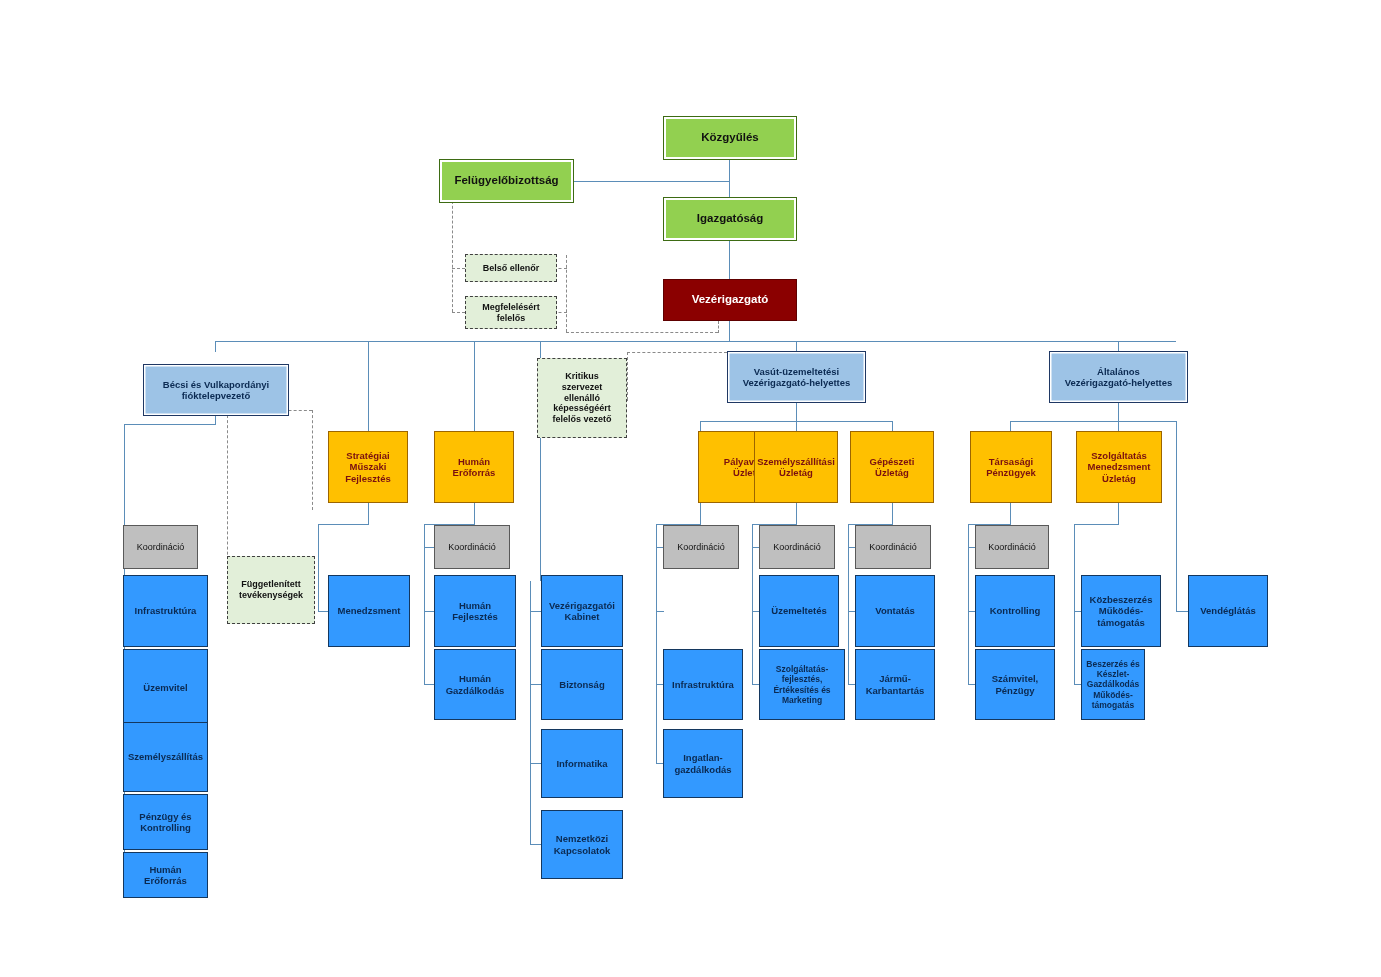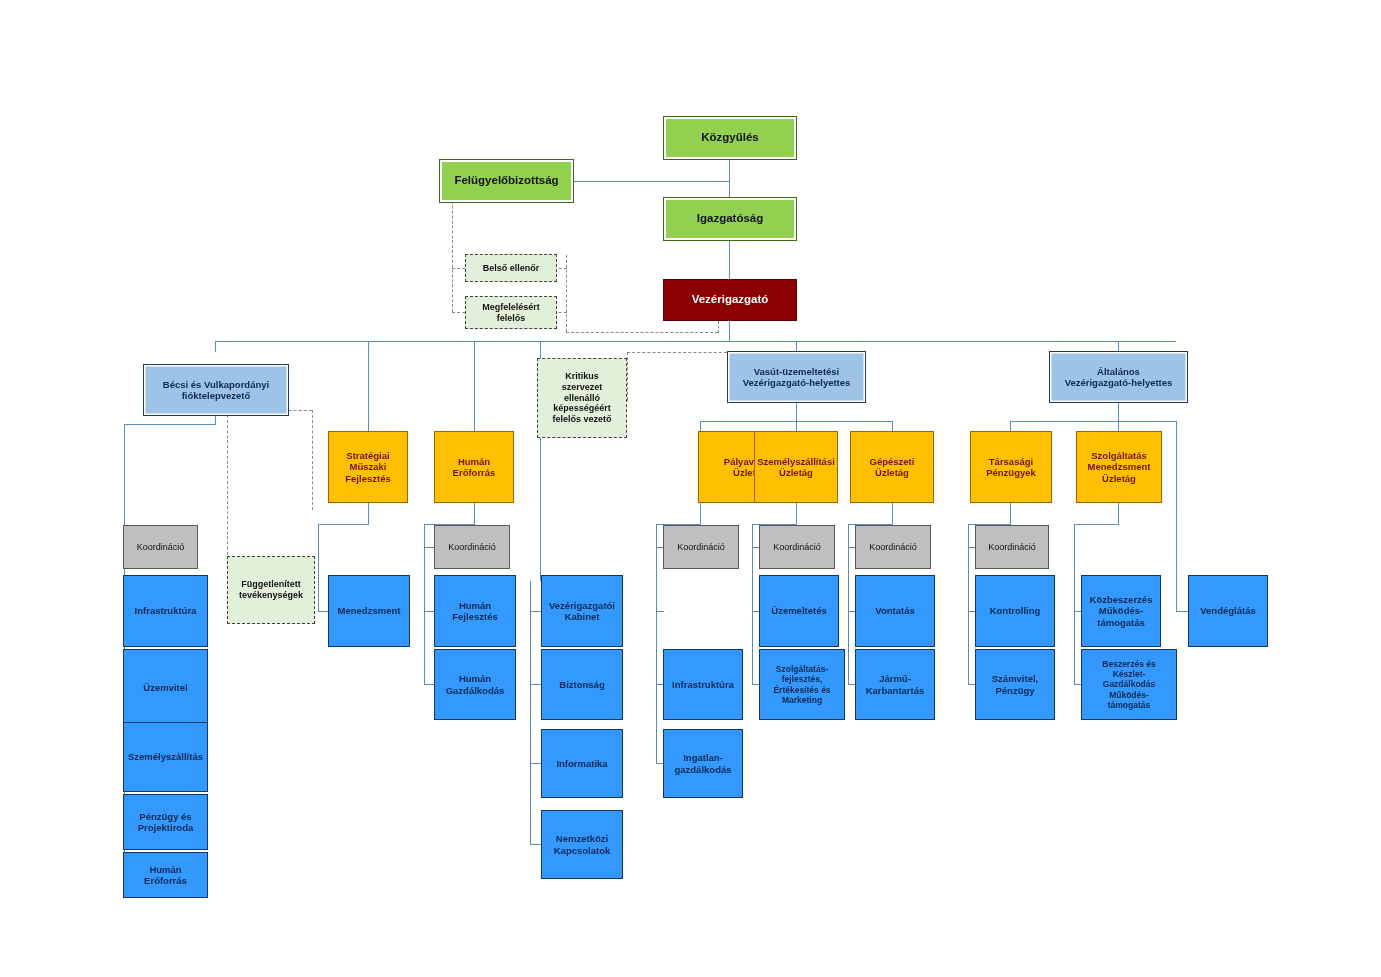--- a/index.html
+++ b/index.html
@@ -250,21 +250,21 @@
     <span class="lbl">Infrastruktúra</span>
   </div>
   <div class="node blue" style="left:123px;top:649px;width:85px;height:77px;">
     <span class="lbl">Üzemvitel</span>
   </div>
   <div class="node blue" style="left:123px;top:722px;width:85px;height:70px;">
     <span class="lbl">Személyszállítás</span>
   </div>
   <div class="node blue" style="left:123px;top:794px;width:85px;height:56px;">
     <span class="lbl">Pénzügy és
-Projektiroda</span>
+Kontrolling</span>
   </div>
   <div class="node blue" style="left:123px;top:852px;width:85px;height:46px;">
     <span class="lbl">Humán
 Erőforrás</span>
   </div>
 
   <div class="node blue" style="left:328px;top:575px;width:82px;height:72px;">
     <span class="lbl">Menedzsment</span>
   </div>
 
@@ -339,21 +339,21 @@
   <div class="node blue" style="left:975px;top:649px;width:80px;height:71px;">
     <span class="lbl">Számvitel,
 Pénzügy</span>
   </div>
 
   <div class="node blue" style="left:1081px;top:575px;width:80px;height:72px;">
     <span class="lbl">Közbeszerzés
 Működés-
 támogatás</span>
   </div>
-  <div class="node blue" style="left:1081px;top:649px;width:96px;height:71px;">
+  <div class="node blue" style="left:1081px;top:649px;width:64px;height:71px;">
     <span class="lbl" style="font-size:8.5px;">Beszerzés és
 Készlet-
 Gazdálkodás
 Működés-
 támogatás</span>
   </div>
 
   <div class="node blue" style="left:1188px;top:575px;width:80px;height:72px;">
     <span class="lbl">Vendéglátás</span>
   </div>

